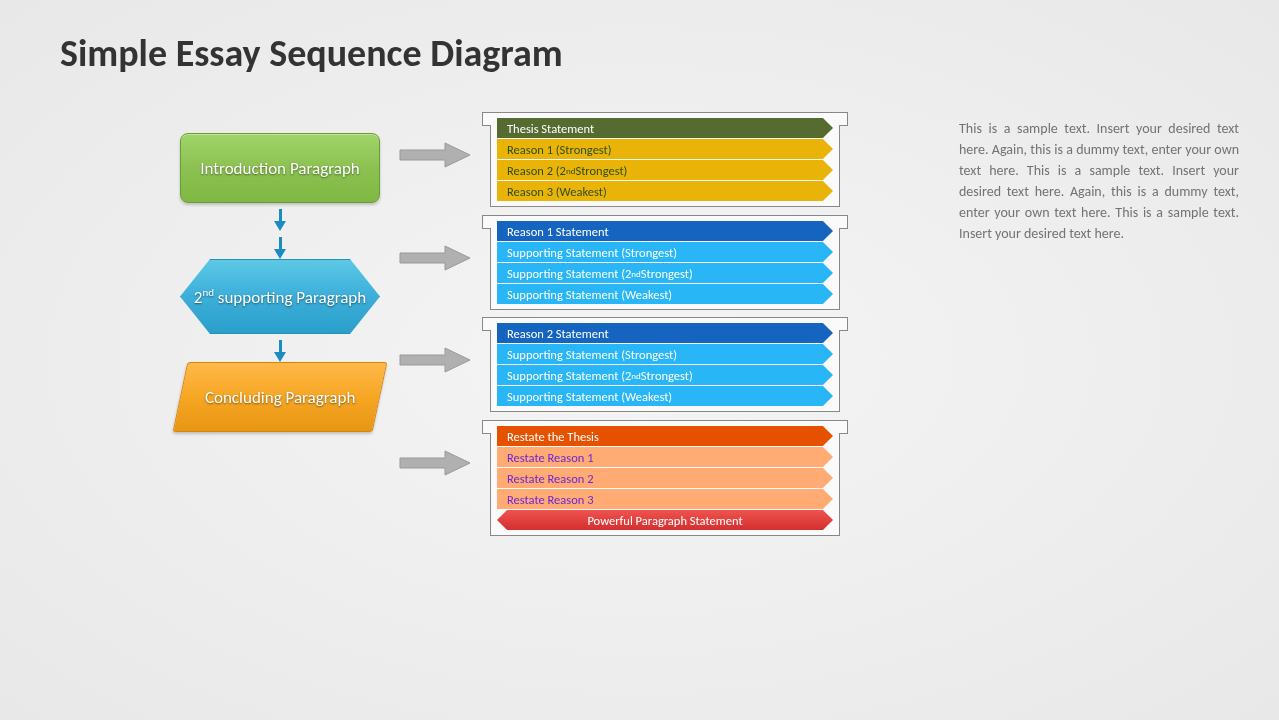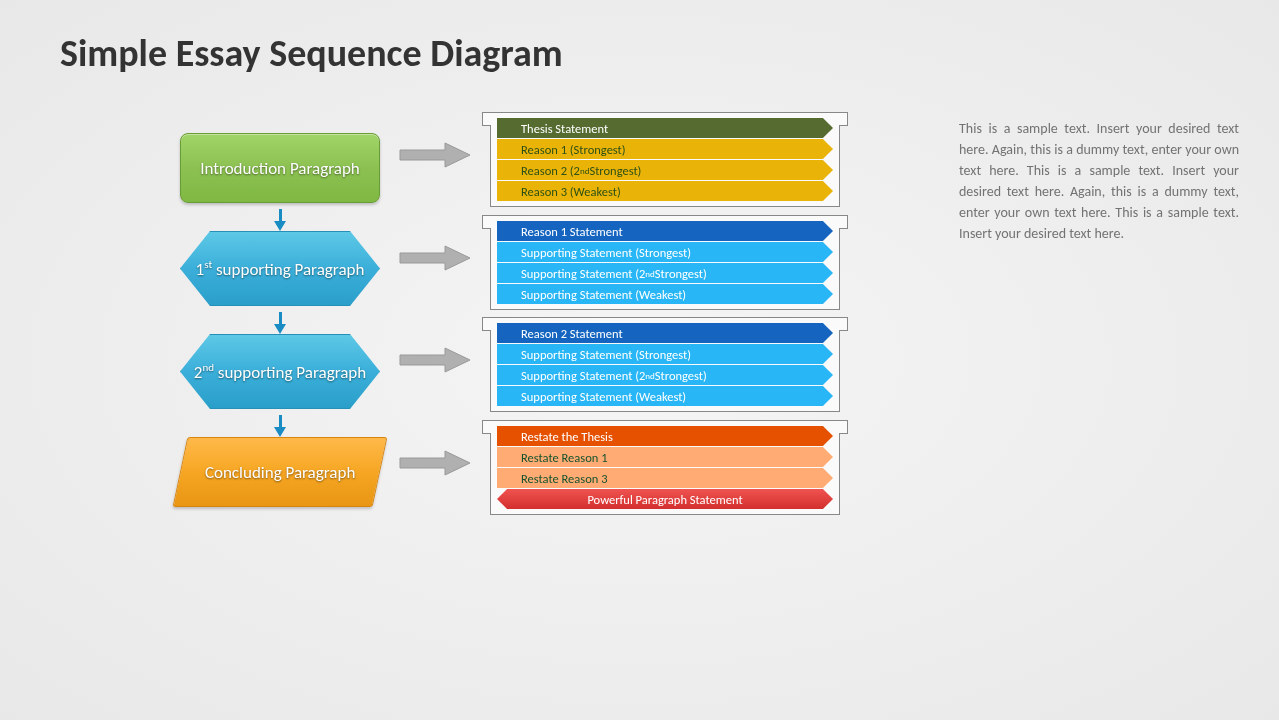--- a/index.html
+++ b/index.html
@@ -14,43 +14,40 @@
 .par > span { transform:skewX(12deg); display:block; }
 .down-arrow { width:0; height:0; border-left:6px solid transparent; border-right:6px solid transparent; border-top:10px solid #1a8cc4; margin:0 auto; position:relative; }
 .down-arrow::before { content:''; position:absolute; top:-22px; left:-1.5px; width:3px; height:14px; background:#1a8cc4; }
 .connector { height:28px; display:flex; align-items:flex-end; justify-content:center; width:200px; }
 .right-arrow { position:absolute; left:395px; width:80px; height:30px; }
 .right-arrow svg { width:100%; height:100%; }
 .detail-box { position:absolute; left:490px; width:350px; border:1px solid #888; background:#fafafa; padding:4px 6px; }
 .detail-box::before,.detail-box::after { content:''; position:absolute; width:8px; height:12px; background:#fafafa; border:1px solid #888; }
 .detail-box::before { top:-1px; left:-9px; border-right:none; }
 .detail-box::after { top:-1px; right:-9px; border-left:none; }
-.bar { height:20px; margin:1px 0; padding:0 24px; display:flex; align-items:center; font-size:12.5px; color:#fff; position:relative; clip-path:polygon(0 0,97% 0,100% 50%,97% 100%,0 100%); }
+.bar { height:20px; margin:1px 0; padding:0 10px; display:flex; align-items:center; font-size:12.5px; color:#fff; position:relative; clip-path:polygon(0 0,97% 0,100% 50%,97% 100%,0 100%); }
 .bar sup { font-size:9px; }
 .bar.dkgreen { background:#556b2f; }
 .bar.green { background:#eab308; color:#2d5016; }
 .bar.dkblue { background:#1565c0; }
 .bar.blue { background:#29b6f6; }
 .bar.dkorange { background:#e65100; }
-.bar.orange { background:#ffab73; color:#14532d; }
+.bar.orange { background:#ffab73; color:#6d28d9; }
 .bar.red { background:linear-gradient(to bottom,#ef5350,#d32f2f); clip-path:polygon(3% 0,97% 0,100% 50%,97% 100%,3% 100%,0 50%); text-align:center; justify-content:center; }
 .sidebar { position:absolute; top:118px; right:40px; width:280px; font-size:14px; color:#737373; text-align:justify; line-height:1.5; }
 </style>
 </head>
 <body>
 
 <div class="title">Simple Essay Sequence Diagram</div>
 
 <div class="diagram">
   <div class="shape rect">Introduction Paragraph</div>
   <div class="connector">
       <div class="down-arrow"></div>
-    </div>
-  <div class="shape hex">
-      <span><span>1</span><sup>st</sup><span> supporting Paragraph</span></span>
     </div>
   <div class="connector">
       <div class="down-arrow"></div>
     </div>
   <div class="shape hex">
       <span><span>2</span><sup>nd</sup><span> supporting Paragraph</span></span>
     </div>
   <div class="connector">
       <div class="down-arrow"></div>
     </div>
@@ -101,17 +98,18 @@
       <span>Supporting Statement (2</span>
       <sup>nd</sup>
       <span> Strongest)</span>
     </div>
   <div class="bar blue">Supporting Statement (Weakest)</div>
 </div>
 
 <div class="detail-box" style="top:420px">
   <div class="bar dkorange">Restate the Thesis</div>
   <div class="bar orange">Restate Reason 1</div>
+  <div class="bar orange">Restate Reason 2</div>
   <div class="bar orange">Restate Reason 3</div>
   <div class="bar red">Powerful Paragraph Statement</div>
 </div>
 
 <div class="sidebar">This is a sample text. Insert your desired text here. Again, this is a dummy text, enter your own text here. This is a sample text. Insert your desired text here. Again, this is a dummy text, enter your own text here. This is a sample text. Insert your desired text here.</div>
 
 </body></html>

